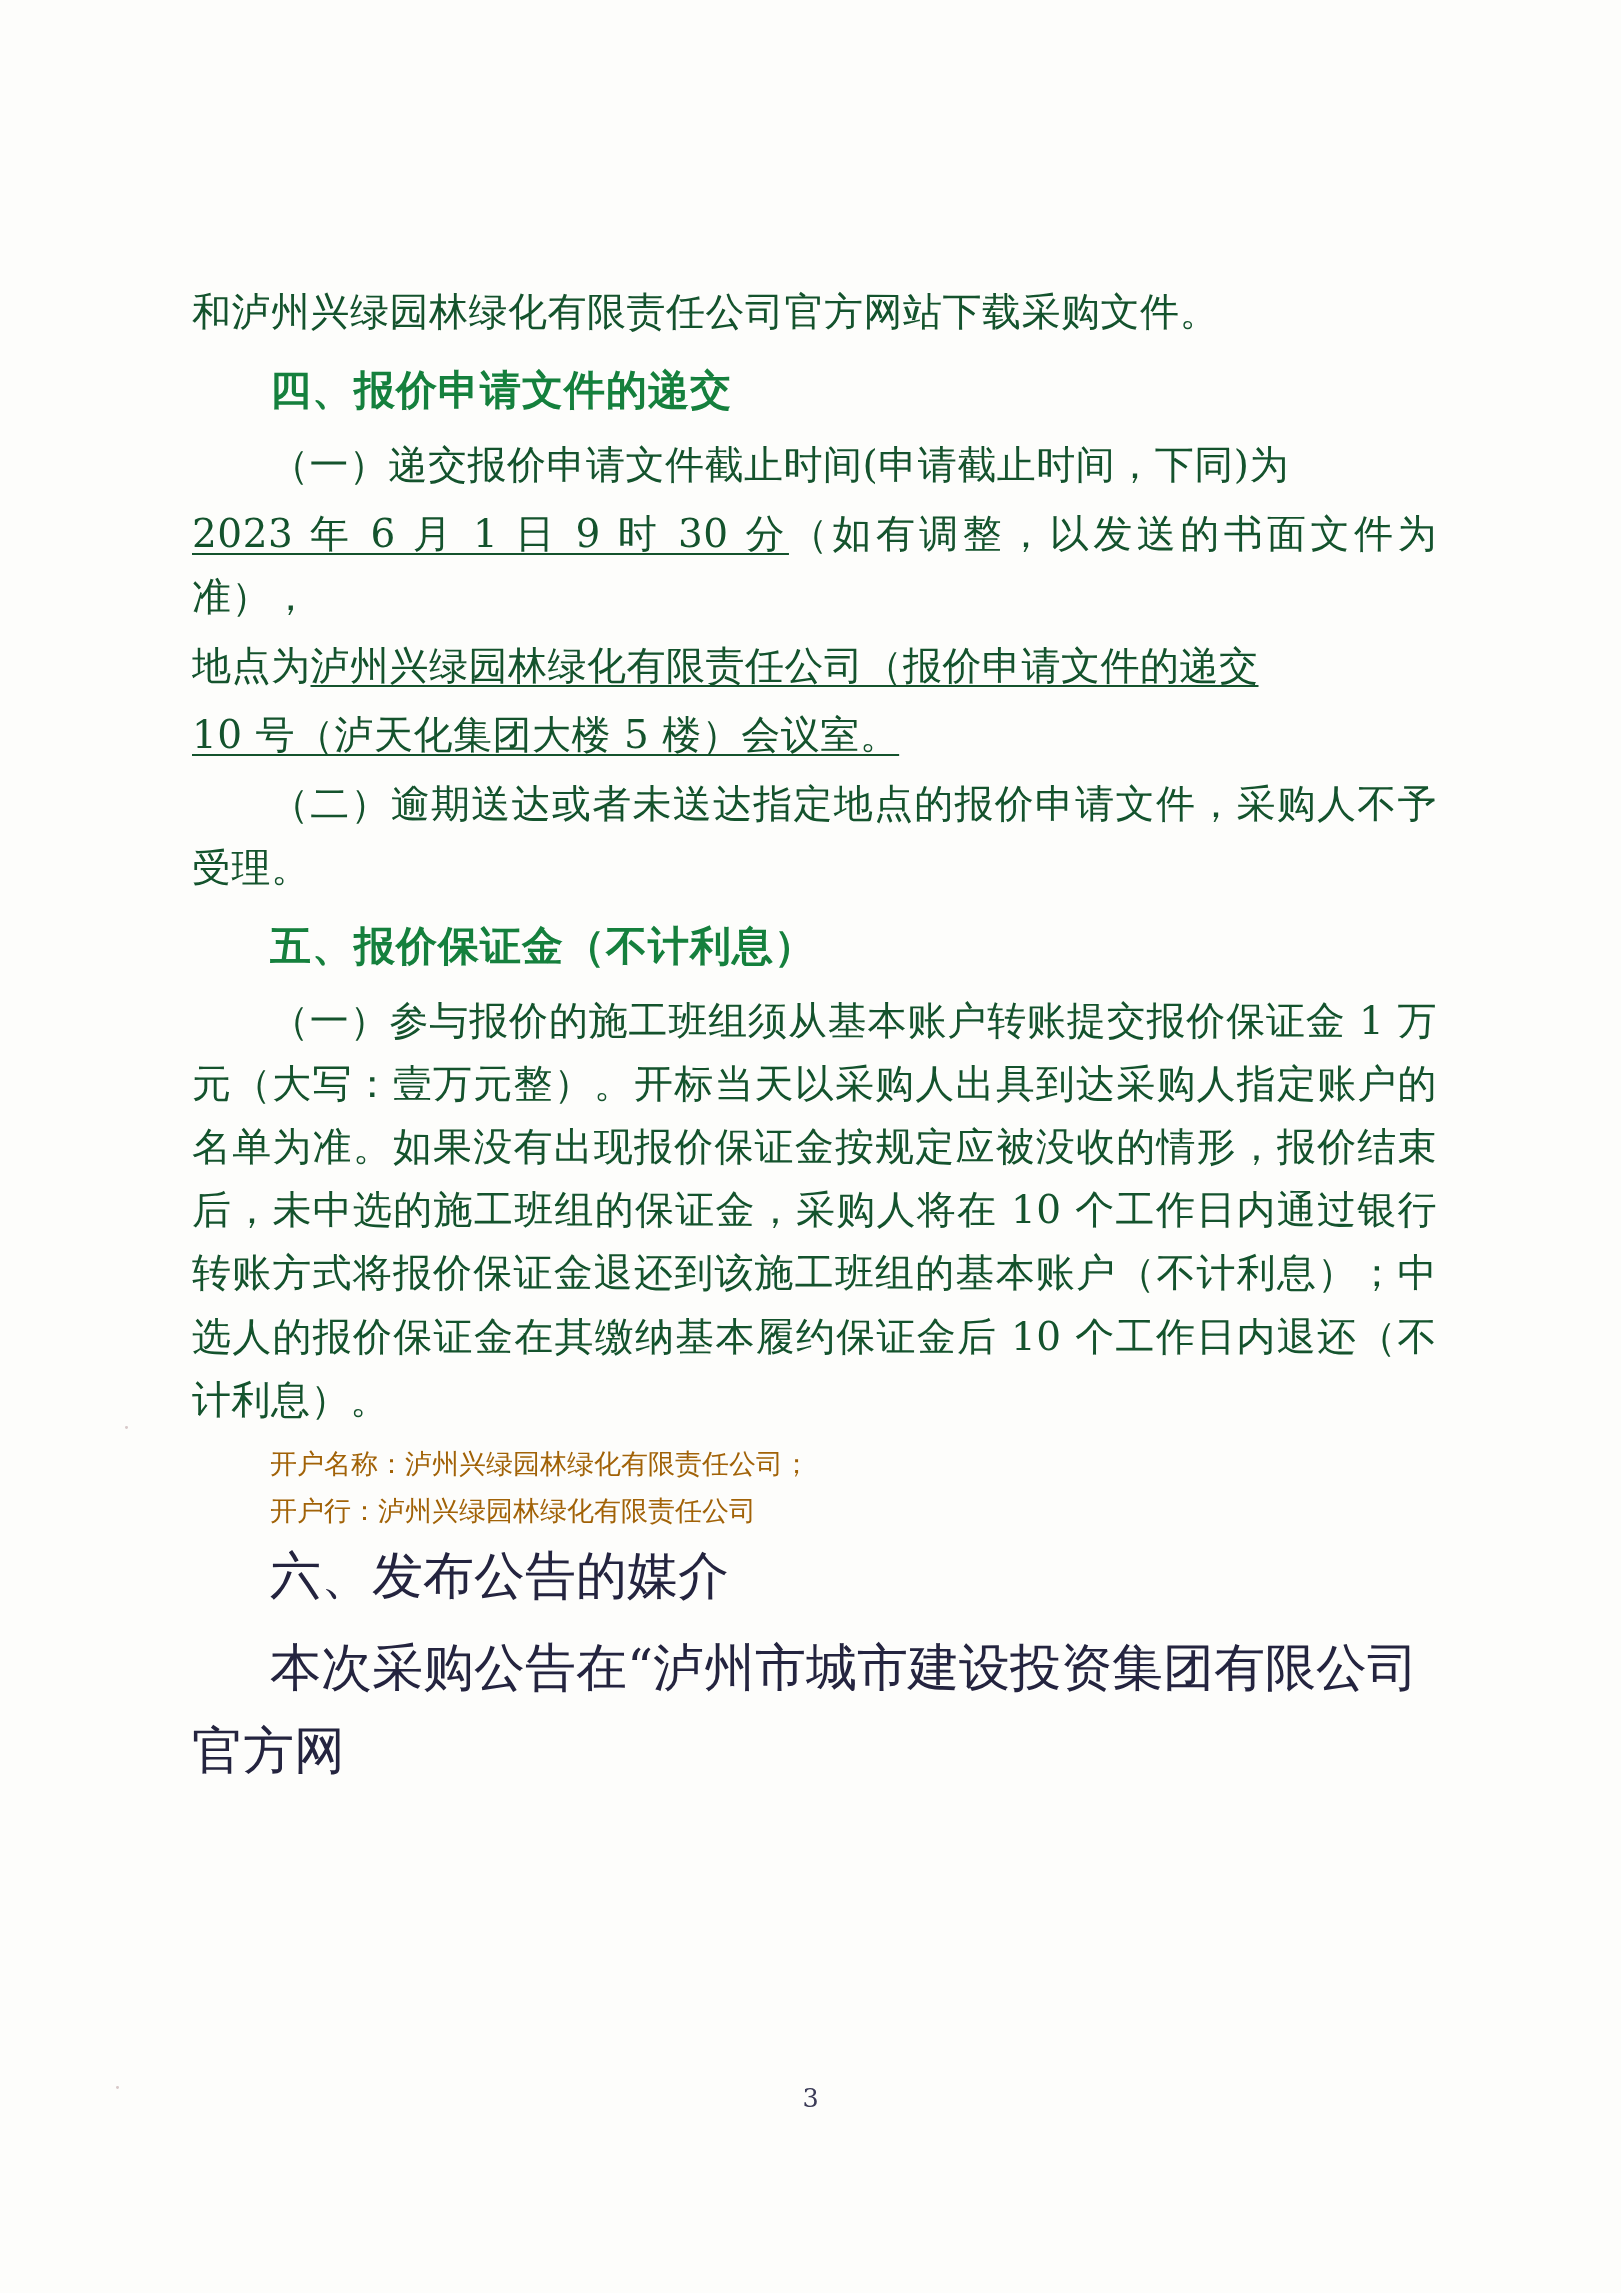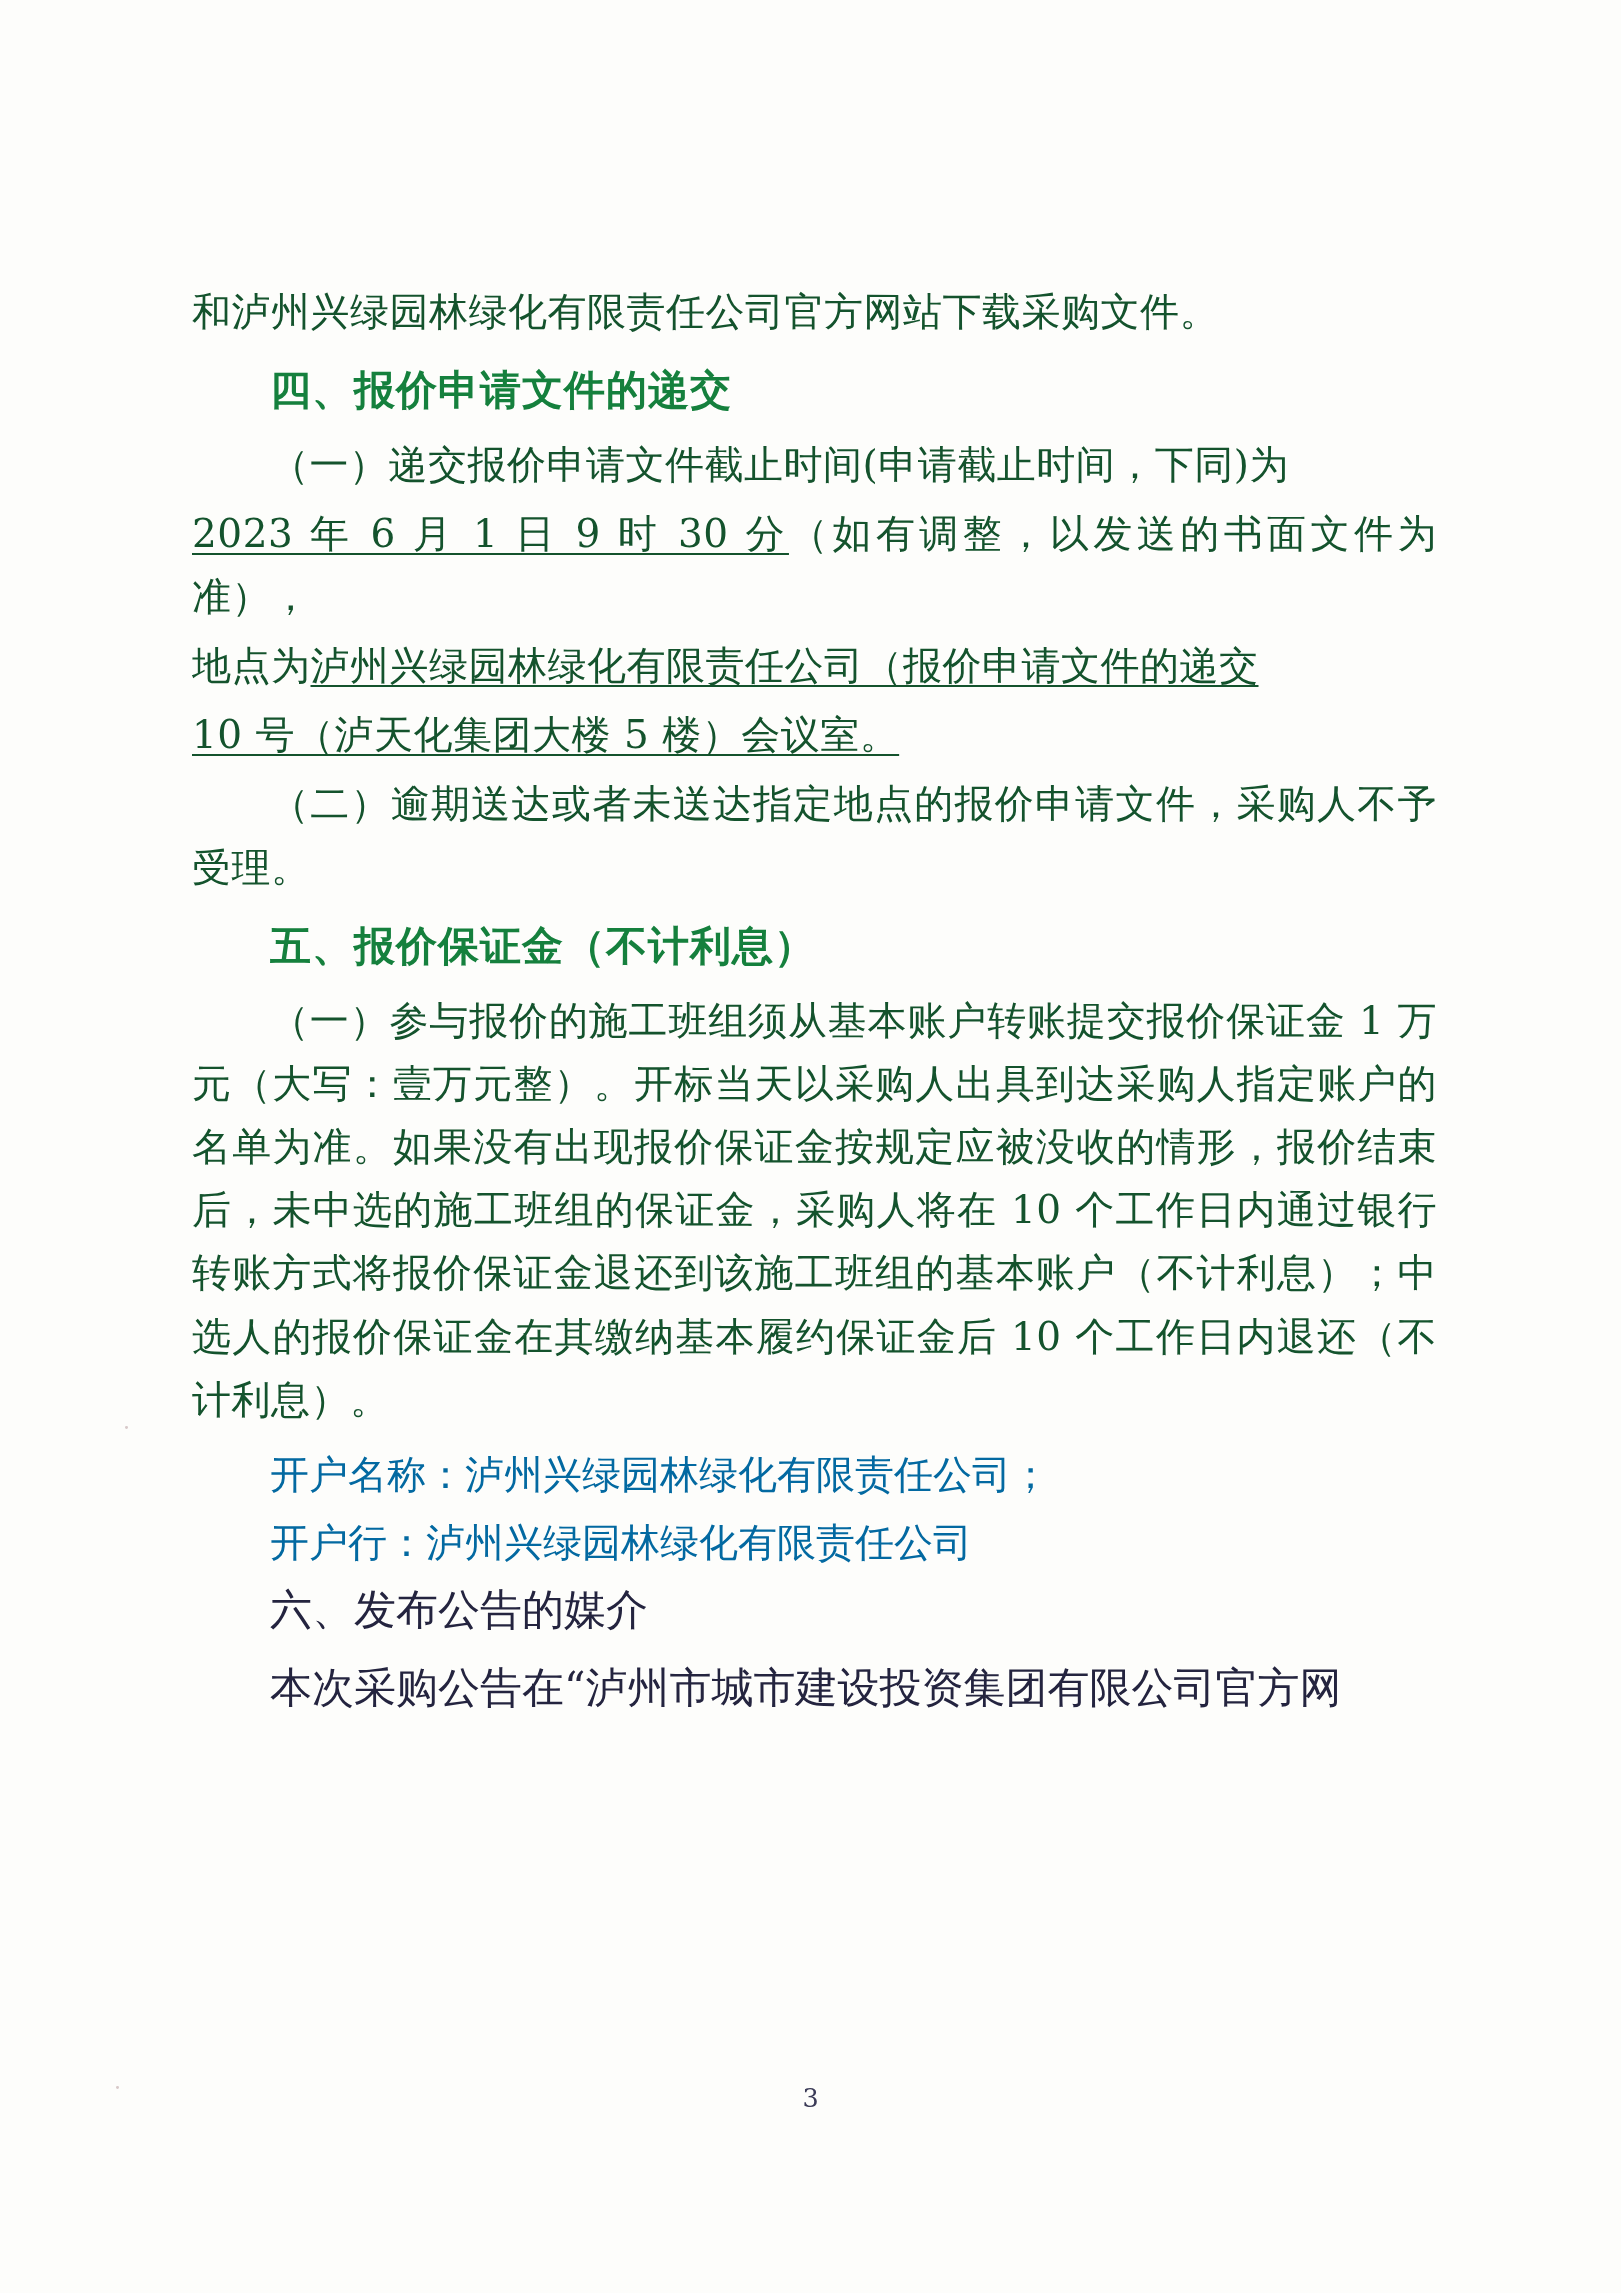--- a/index.html
+++ b/index.html
@@ -49,34 +49,34 @@
     text-indent: 78px;
     color: #15803d;
     font-family: "DejaVu Sans", "Liberation Sans", sans-serif;
   }
   .u {
     text-decoration: underline;
     text-underline-offset: 5.9px;
     text-decoration-thickness: 2px;
   }
   .plain-line {
-    font-size: 42px;
+    font-size: 51px;
     line-height: 1.62;
     margin: 0 0 9.8px 0;
     text-indent: 78px;
     color: #24243f;
   }
   .acct-block {
     margin-top: 9.8px;
   }
   .acct-line {
-    font-size: 39px;
+    font-size: 27px;
     line-height: 1.74;
     text-indent: 78px;
-    color: #0369a1;
+    color: #a16207;
     margin: 0;
   }
   .footer-num {
     position: absolute;
     left: 0;
     top: 2083px;
     width: 1621px;
     text-align: center;
     font-size: 25.5px;
     color: #3b3b57;

